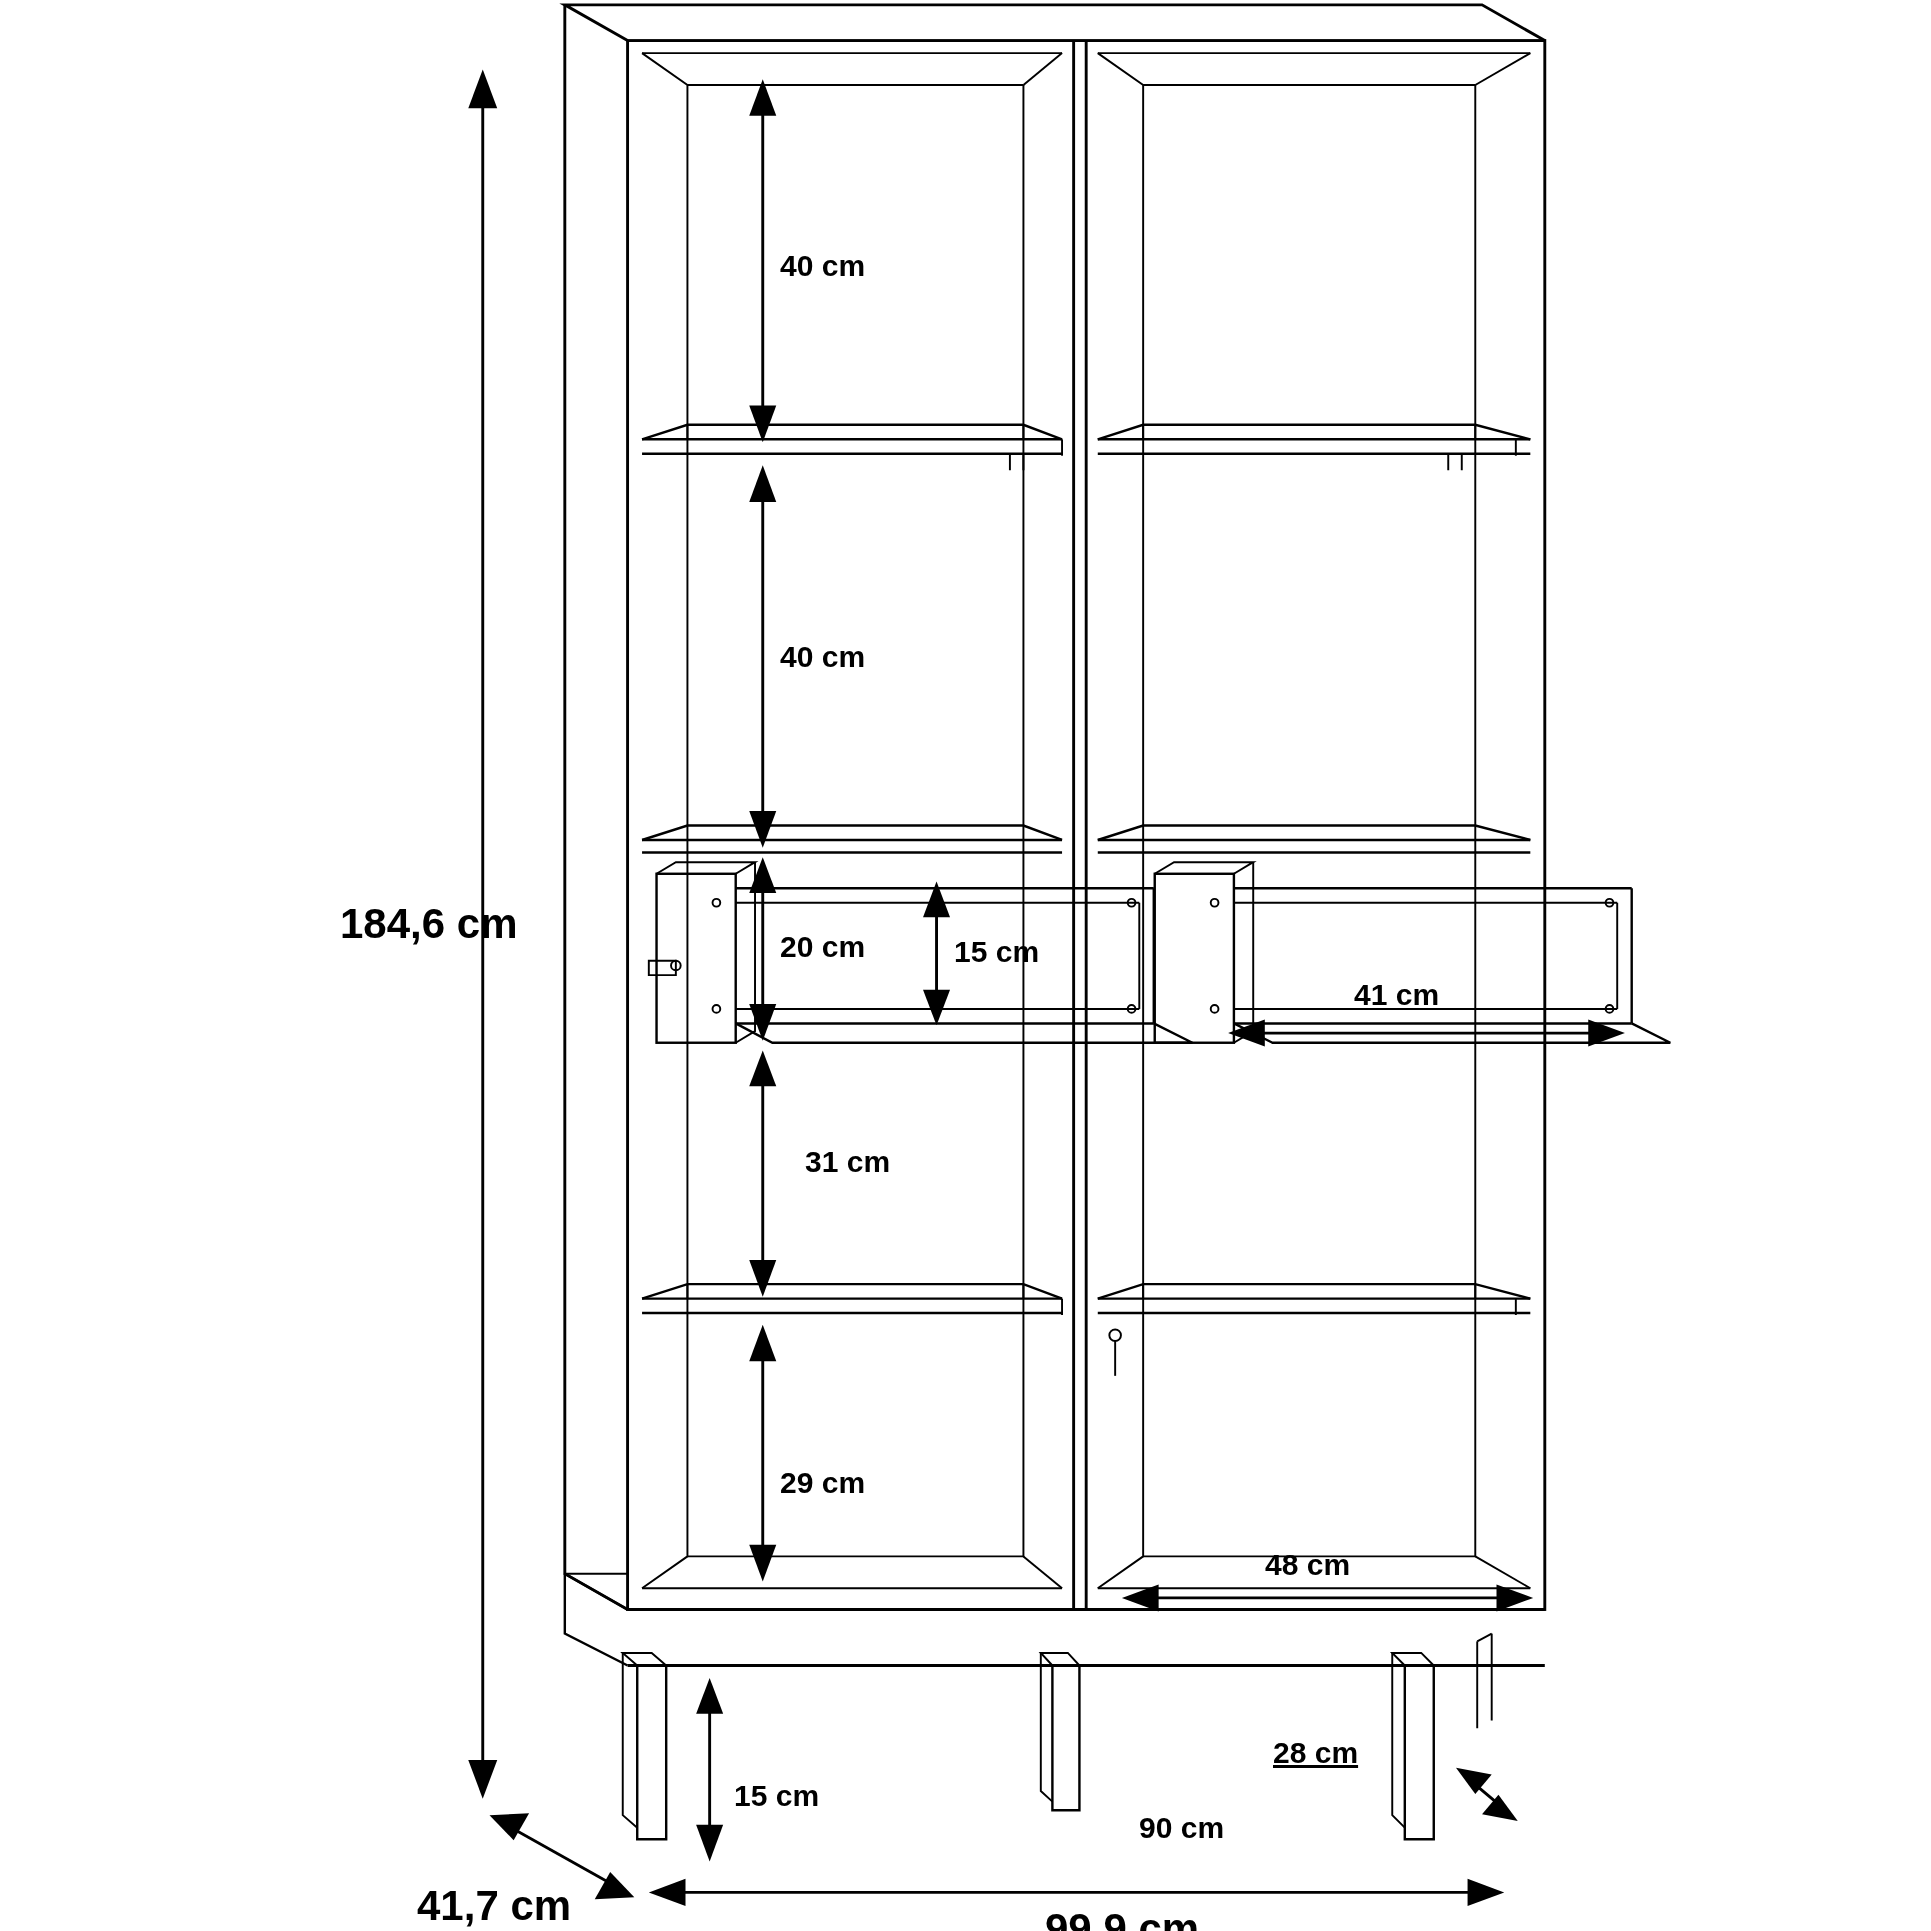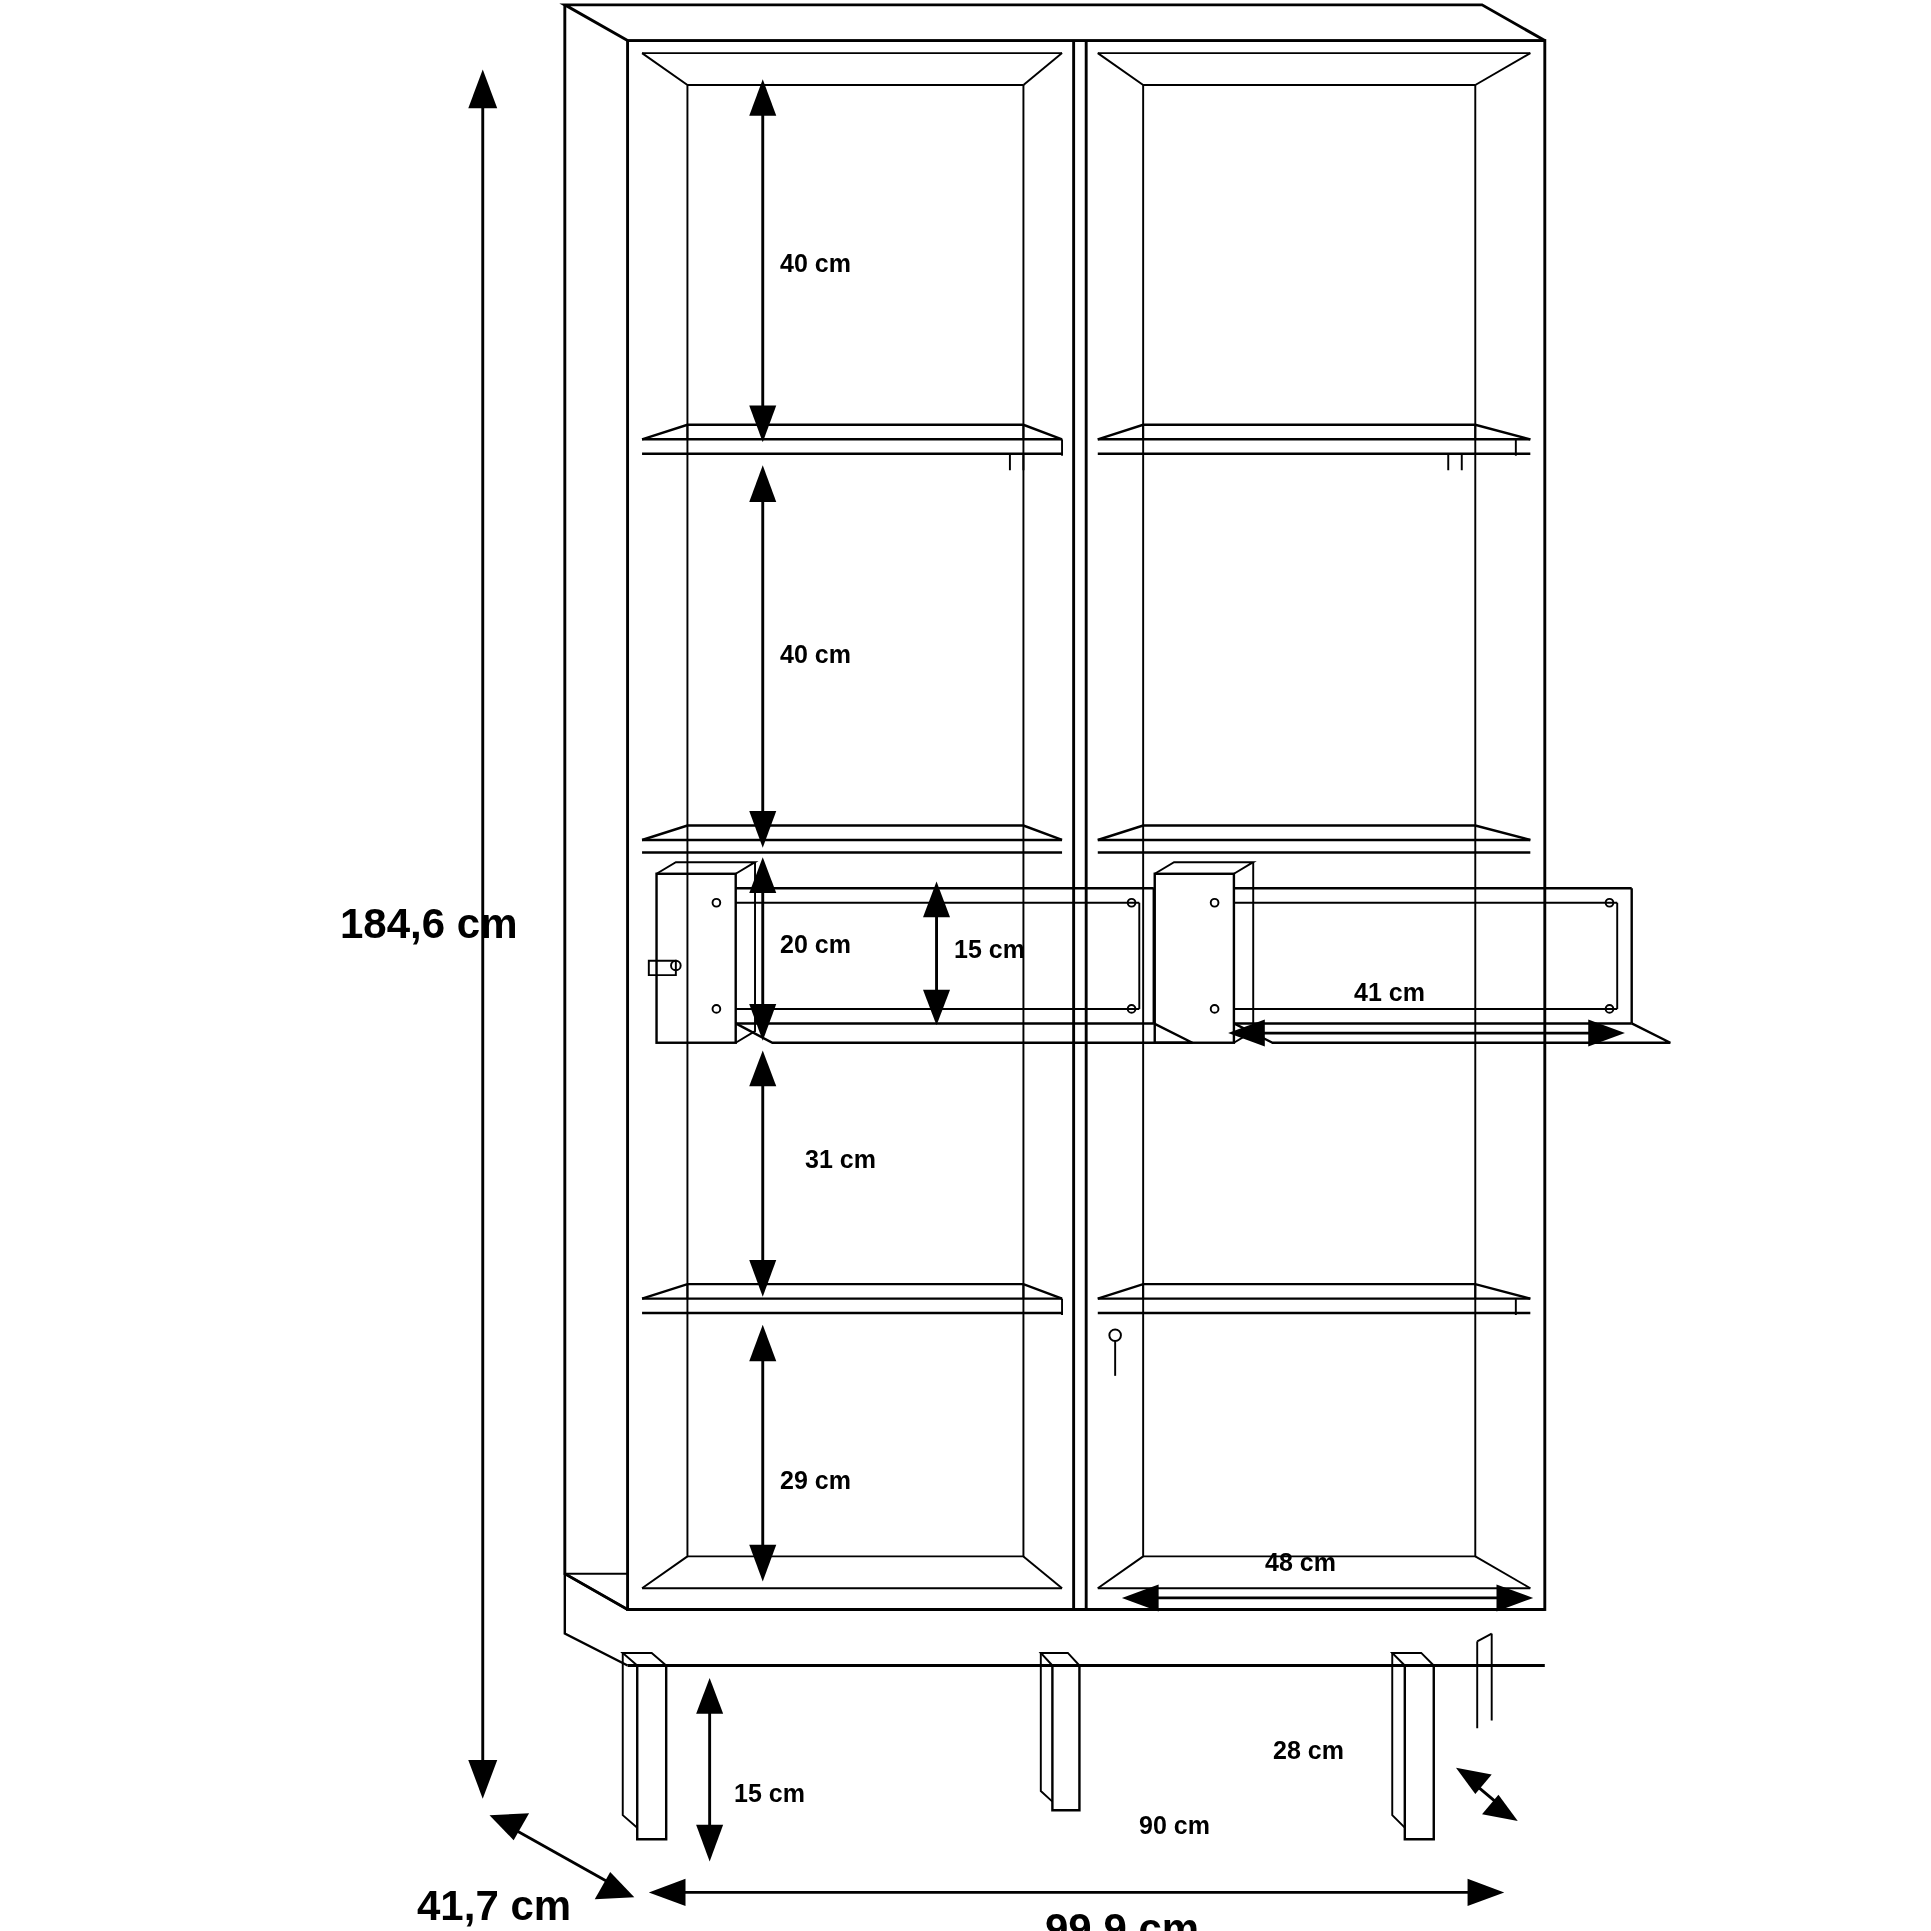--- a/index.html
+++ b/index.html
@@ -26,21 +26,21 @@
   }
   .dim-label {
     position: absolute;
     font-family: "Liberation Sans", sans-serif;
     font-weight: bold;
     color: #000000;
     white-space: nowrap;
     line-height: 1;
   }
   .dim-lg { font-size: 42px; }
-  .dim-md { font-size: 25px; }
+  .dim-md { font-size: 30px; }
 </style>
 </head>
 <body>
 
 <div id="stage">
 
   <svg id="drawing" viewBox="0 0 2000 2000">
     <g fill="none" stroke="#000000" stroke-width="3" stroke-linejoin="miter" stroke-linecap="butt">
 
       <rect x="650" y="42" width="950" height="1625"></rect>
@@ -239,20 +239,20 @@
   <div class="dim-label dim-md" style="left:805px; top:1147px;">31 cm</div>
 
   <div class="dim-label dim-md" style="left:780px; top:1468px;">29 cm</div>
 
   <div class="dim-label dim-md" style="left:1265px; top:1550px;">48 cm</div>
 
   <div class="dim-label dim-md" style="left:734px; top:1781px;">15 cm</div>
 
   <div class="dim-label dim-md" style="left:1139px; top:1813px;">90 cm</div>
 
-  <div class="dim-label dim-md" style="left:1273px; top:1738px;">28 cm</div>
+  <div class="dim-label dim-md" style="left:1273px; top:1738px;text-decoration:underline;">28 cm</div>
 
   <div class="dim-label dim-lg" style="left:417px; top:1885px;">41,7 cm</div>
 
   <div class="dim-label dim-lg" style="left:1045px; top:1908px;">99,9 cm</div>
 
 </div>
 
 
 </body></html>

